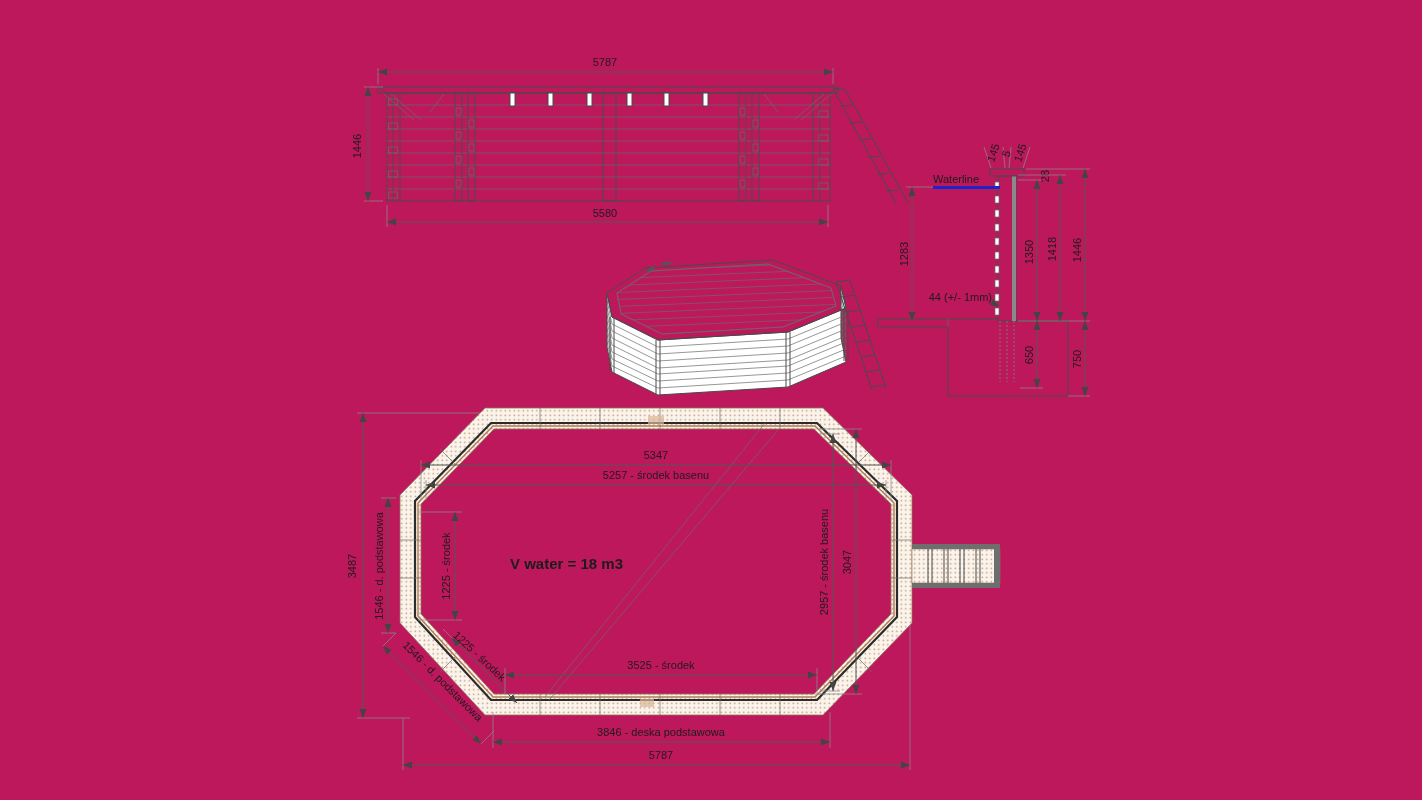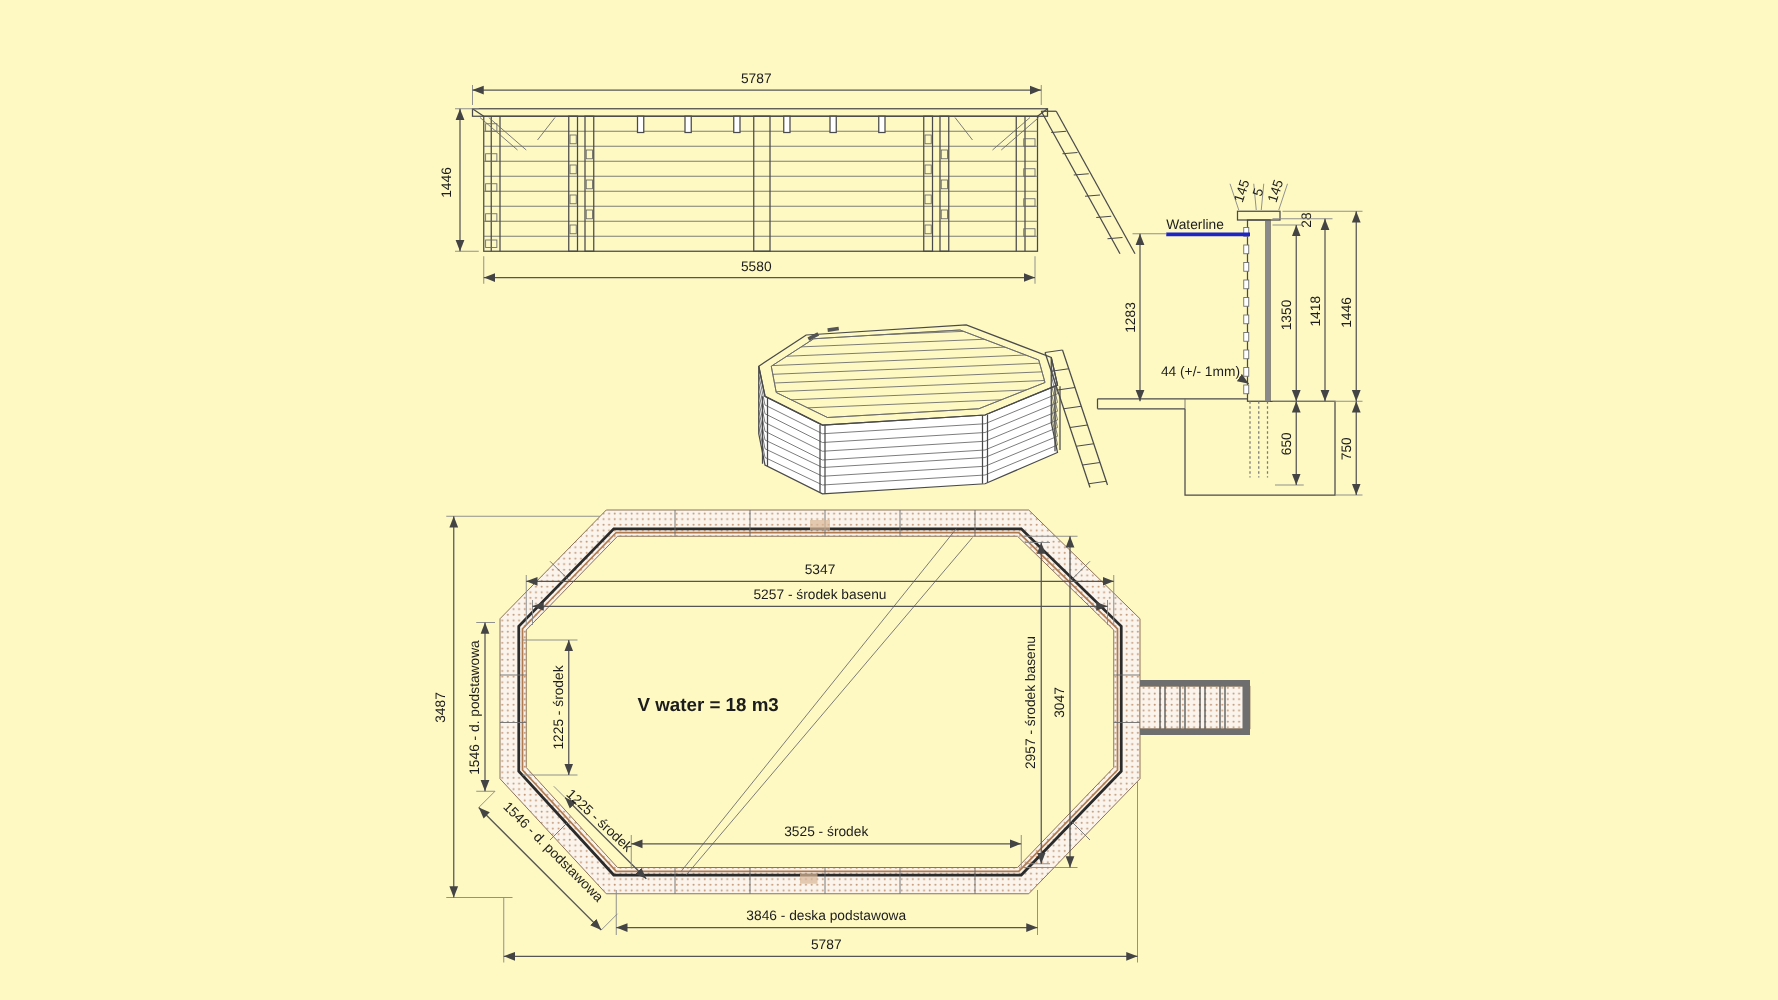--- a/index.html
+++ b/index.html
@@ -1,16 +1,16 @@
 <!DOCTYPE html>
 <html><head>
 <meta charset="utf-8">
 <style>
   html,body{margin:0;padding:0;background:#fff;}
-  .canvas{position:relative;width:1422px;height:800px;background:#fef9c3;overflow:hidden;
+  .canvas{position:relative;width:1422px;height:800px;background:#be185d;overflow:hidden;
           font-family:"Liberation Sans",sans-serif;text-align:right;}
   svg{position:absolute;overflow:visible;}
   text{font-family:"Liberation Sans",sans-serif;font-size:11px;fill:#1c1c1c;}
   .dim{stroke:#555;stroke-width:1;fill:none;}
   .ext{stroke:#8a8a8a;stroke-width:0.75;fill:none;}
   .draw{stroke:#4a4a4a;stroke-width:1;fill:none;}
   .thin{stroke:#6a6a6a;stroke-width:0.7;fill:none;}
   .dark{stroke:#2b2b2b;stroke-width:2.2;fill:none;}
   .brown{stroke:#b07a50;stroke-width:1.4;fill:none;}
   .vol{font-size:15px;font-weight:bold;}

